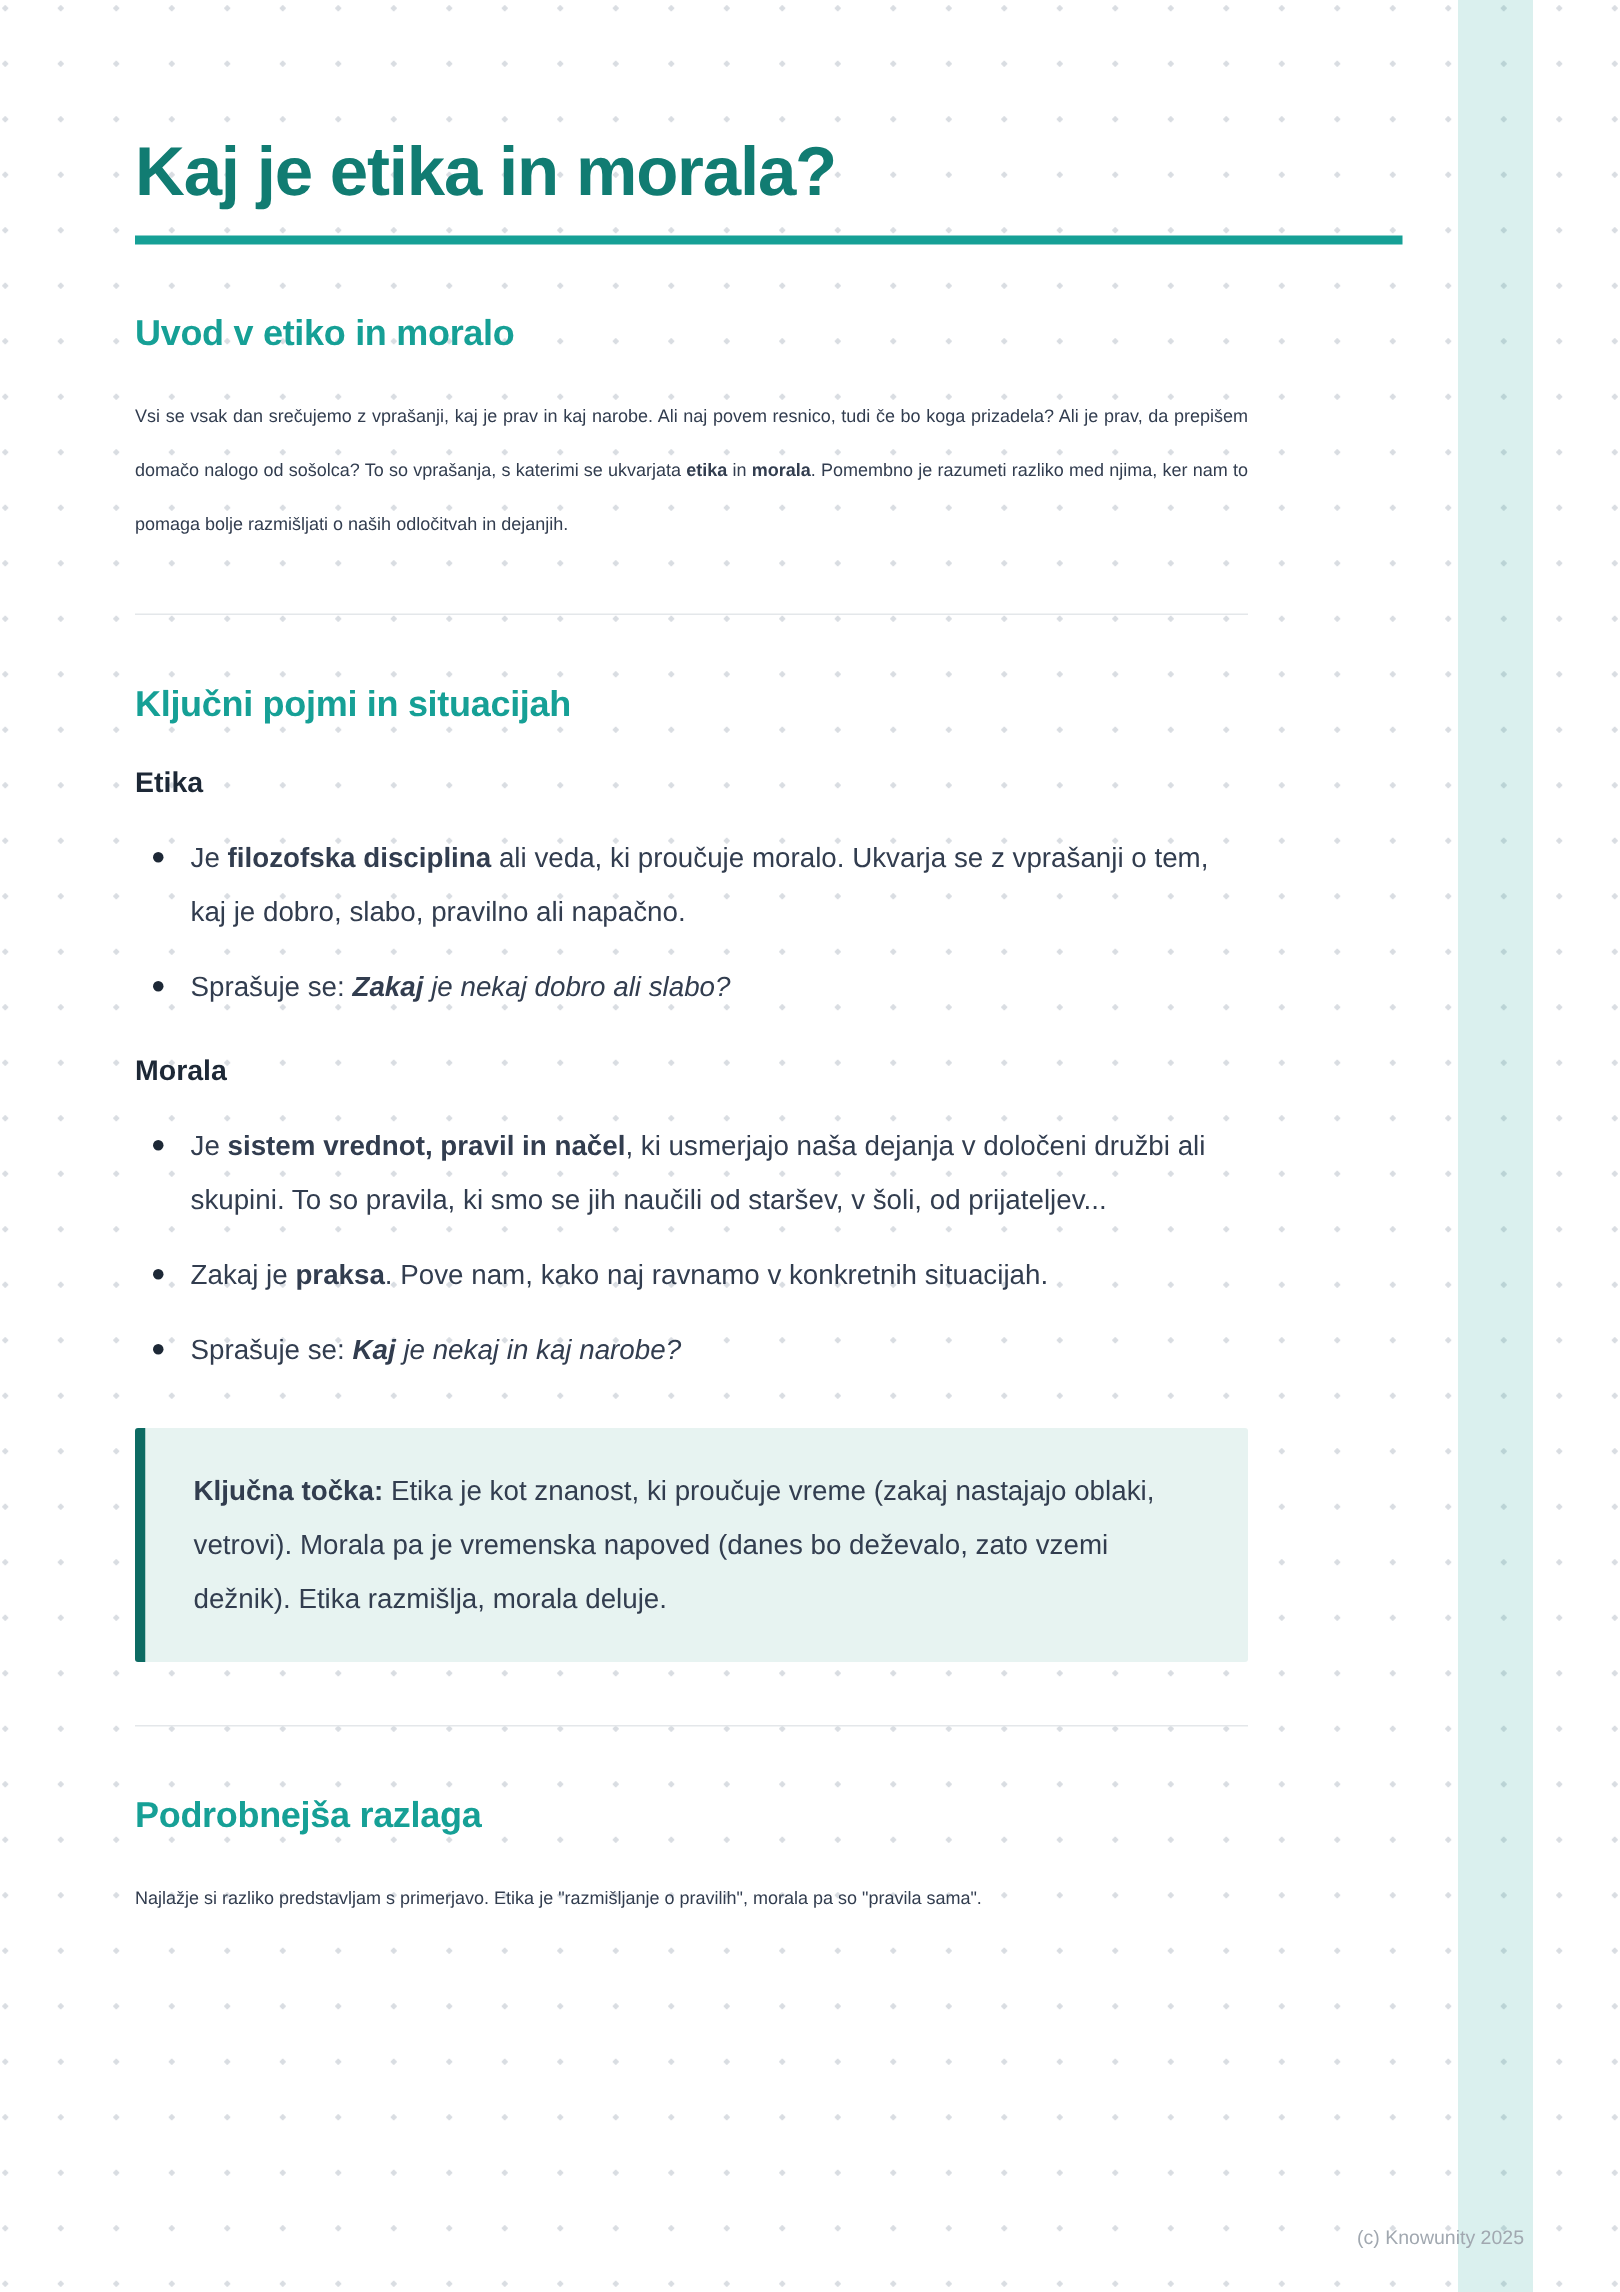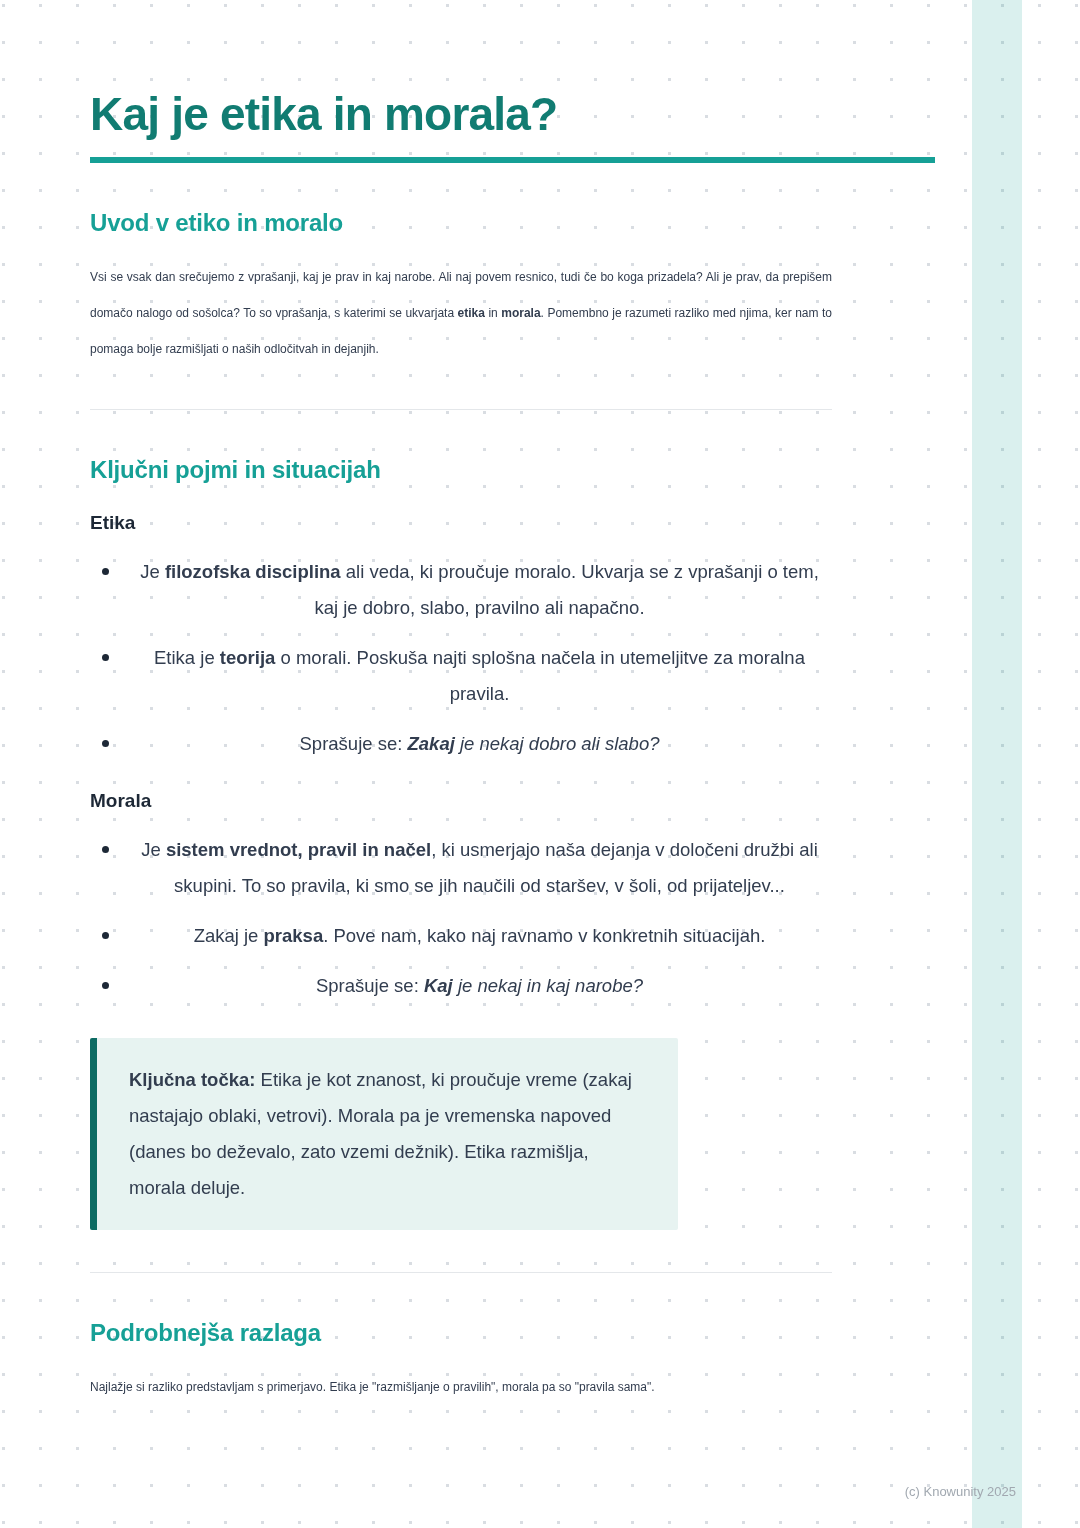--- a/index.html
+++ b/index.html
@@ -68,21 +68,20 @@
   .subhead {
     margin: 28px 0 0 0;
     font-size: 19px;
     font-weight: 700;
     color: var(--subhead, #1d2836);
   }
   .bullets {
     list-style: none;
     margin: 20px 0 0 0;
     padding: 0;
-    text-align: center;
   }
   .bullet {
     position: relative;
     padding-left: 37px;
     margin-bottom: 14px;
     font-size: 18.5px;
     line-height: 36px;
     color: var(--body, #323d4f);
   }
   .bullet:last-child { margin-bottom: 0; }
@@ -90,21 +89,21 @@
     position: absolute;
     left: 12px;
     top: 14px;
     width: 7px;
     height: 7px;
     border-radius: 50%;
     background: var(--subhead, #1d2836);
   }
   .callout {
     margin-top: 34px;
-    width: 588px;
+    width: 742px;
     box-sizing: border-box;
     background: var(--callout-bg, #e7f3f1);
     border-left: 7px solid var(--accent-dark, #0d6b63);
     border-radius: 2px;
     padding: 24px 30px 24px 32px;
   }
   .callout-text {
     margin: 0;
     font-size: 18.5px;
     line-height: 36px;
@@ -140,24 +139,20 @@
     <h2 class="section-heading">Ključni pojmi in situacijah</h2>
 
     <h3 class="subhead">Etika</h3>
     <ul class="bullets">
       <li class="bullet">
         <span class="dot"></span>
         <span><span>Je </span><span class="b">filozofska disciplina</span><span> ali veda, ki proučuje moralo. Ukvarja se z vprašanji o tem, kaj je dobro, slabo, pravilno ali napačno.</span></span>
       </li>
       <li class="bullet">
         <span class="dot"></span>
-        <span><span>Etika je </span><span class="b">teorija</span><span> o morali. Poskuša najti splošna načela in utemeljitve za moralna pravila.</span></span>
-      </li>
-      <li class="bullet">
-        <span class="dot"></span>
         <span><span>Sprašuje se: </span><span class="b i">Zakaj</span><span class="i"> je nekaj dobro ali slabo?</span></span>
       </li>
     </ul>
 
     <h3 class="subhead">Morala</h3>
     <ul class="bullets">
       <li class="bullet">
         <span class="dot"></span>
         <span><span>Je </span><span class="b">sistem vrednot, pravil in načel</span><span>, ki usmerjajo naša dejanja v določeni družbi ali skupini. To so pravila, ki smo se jih naučili od staršev, v šoli, od prijateljev...</span></span>
       </li>

